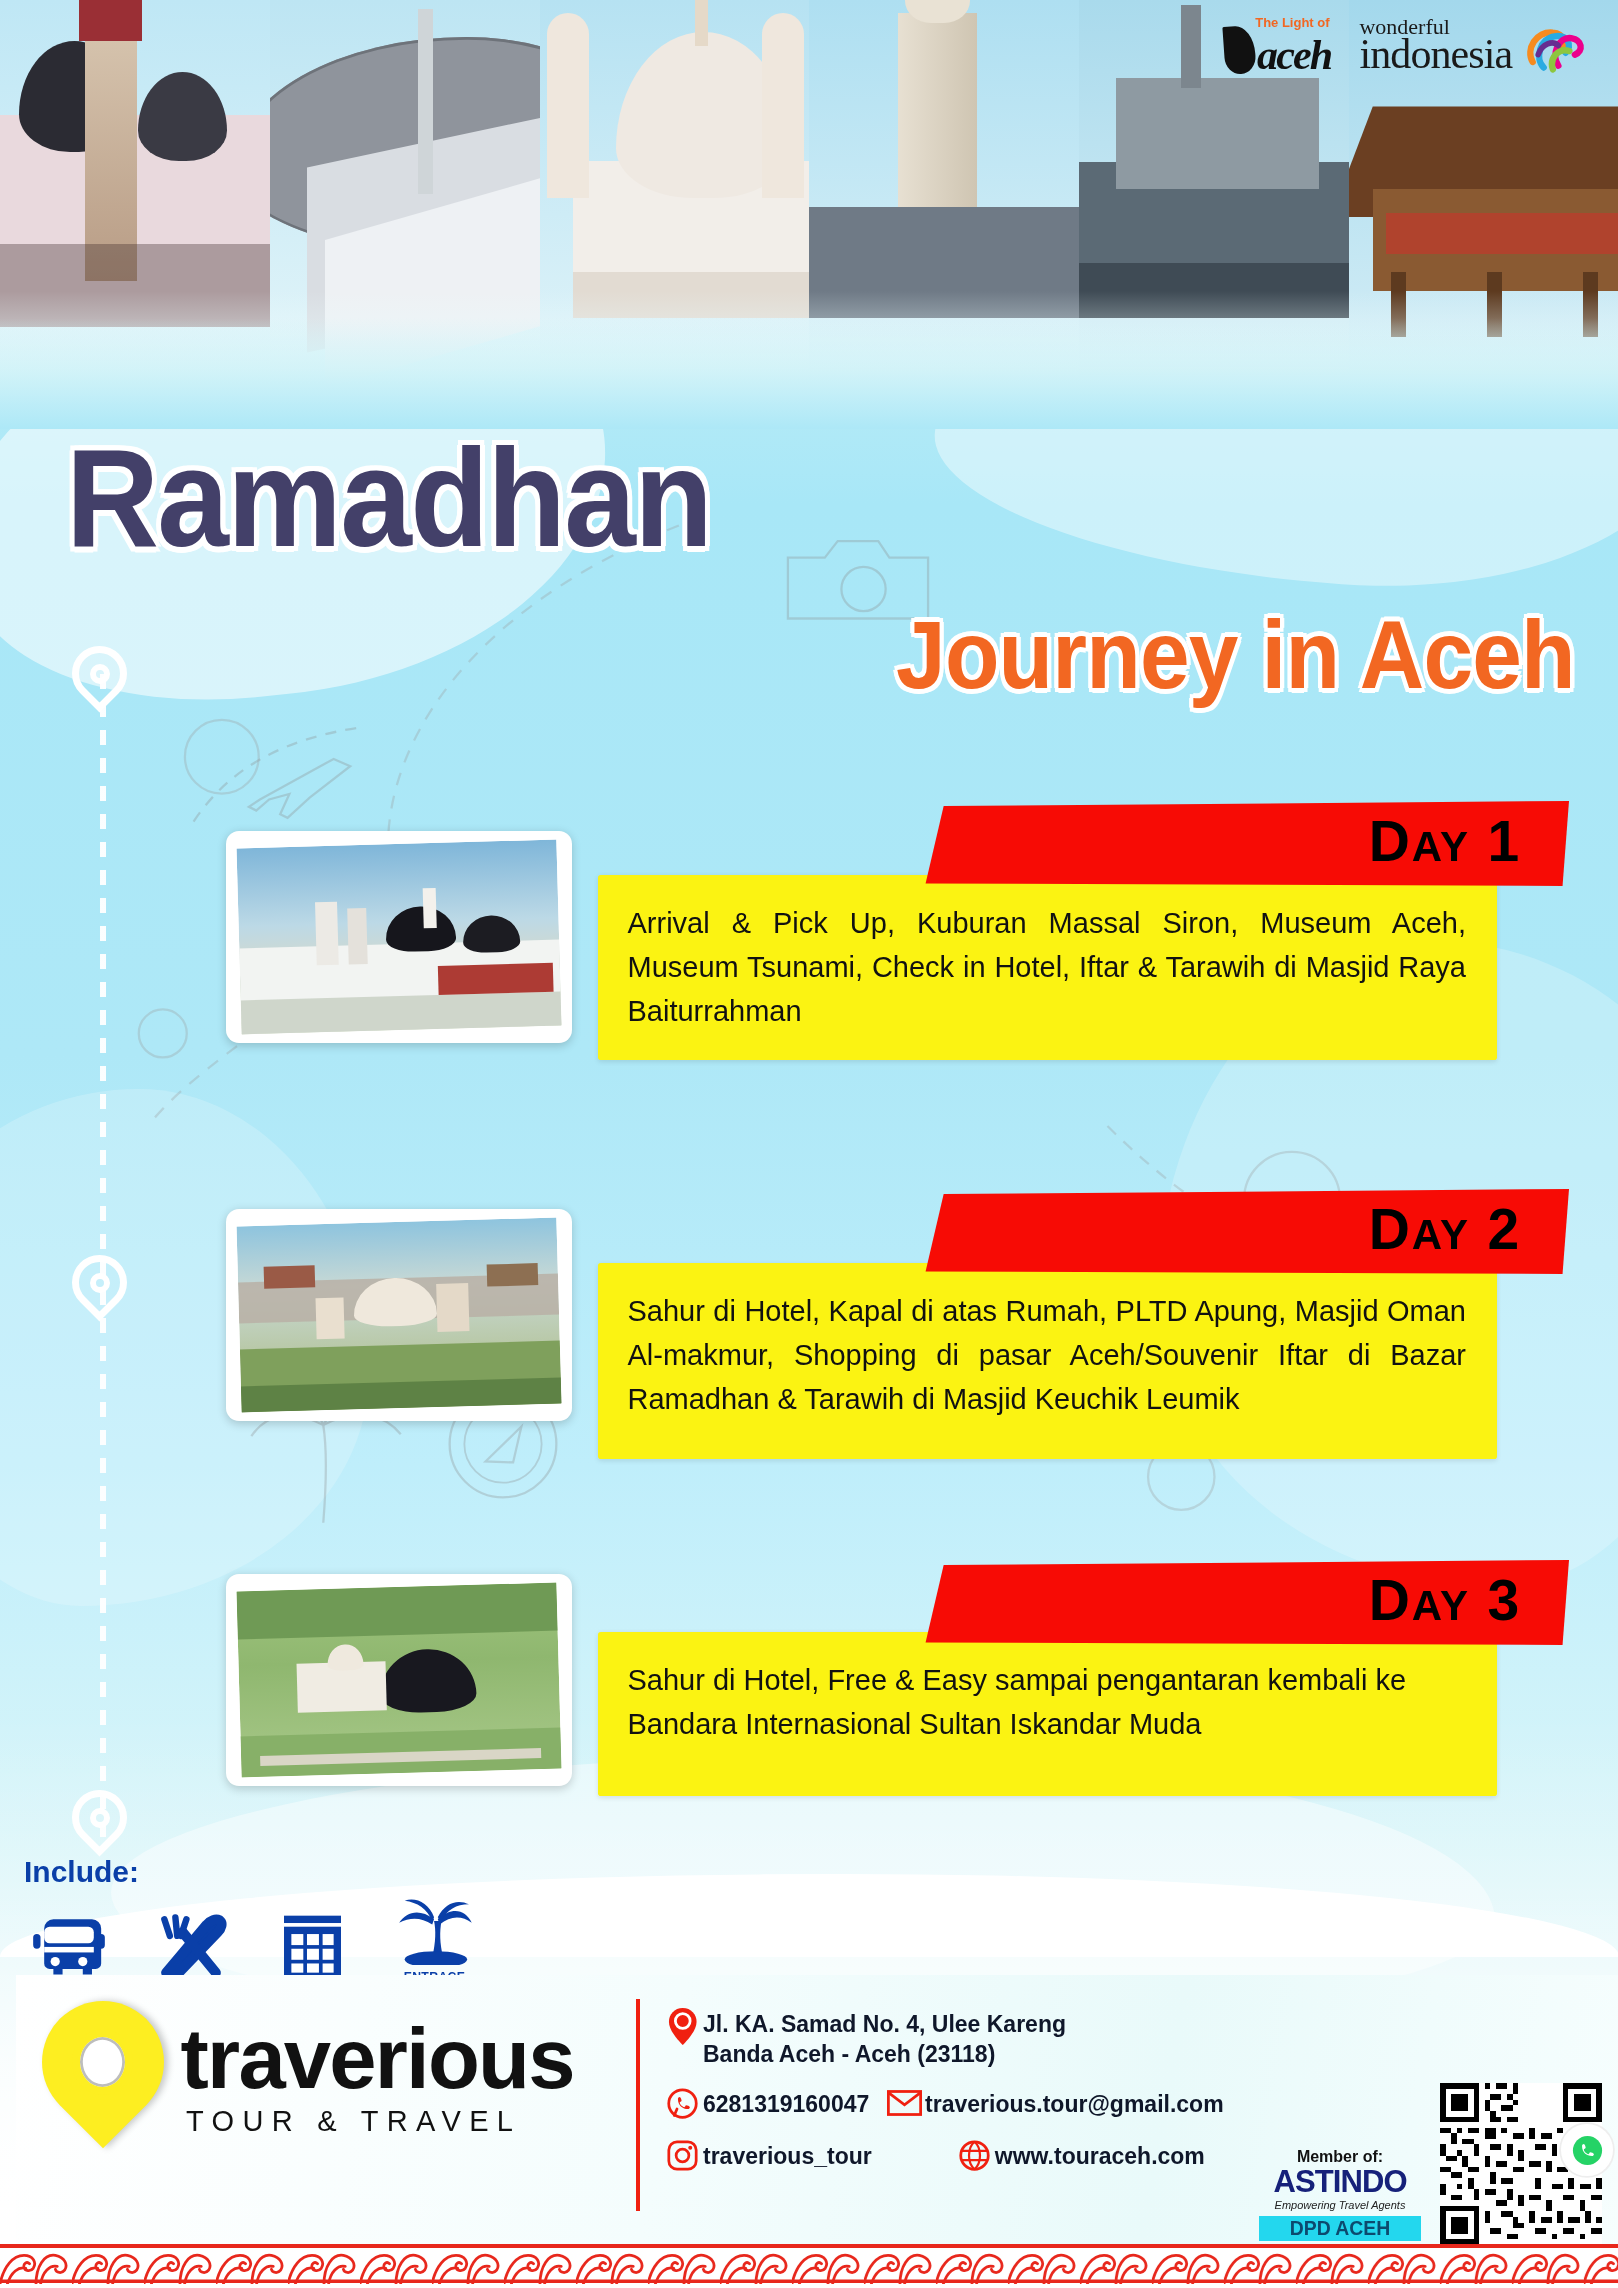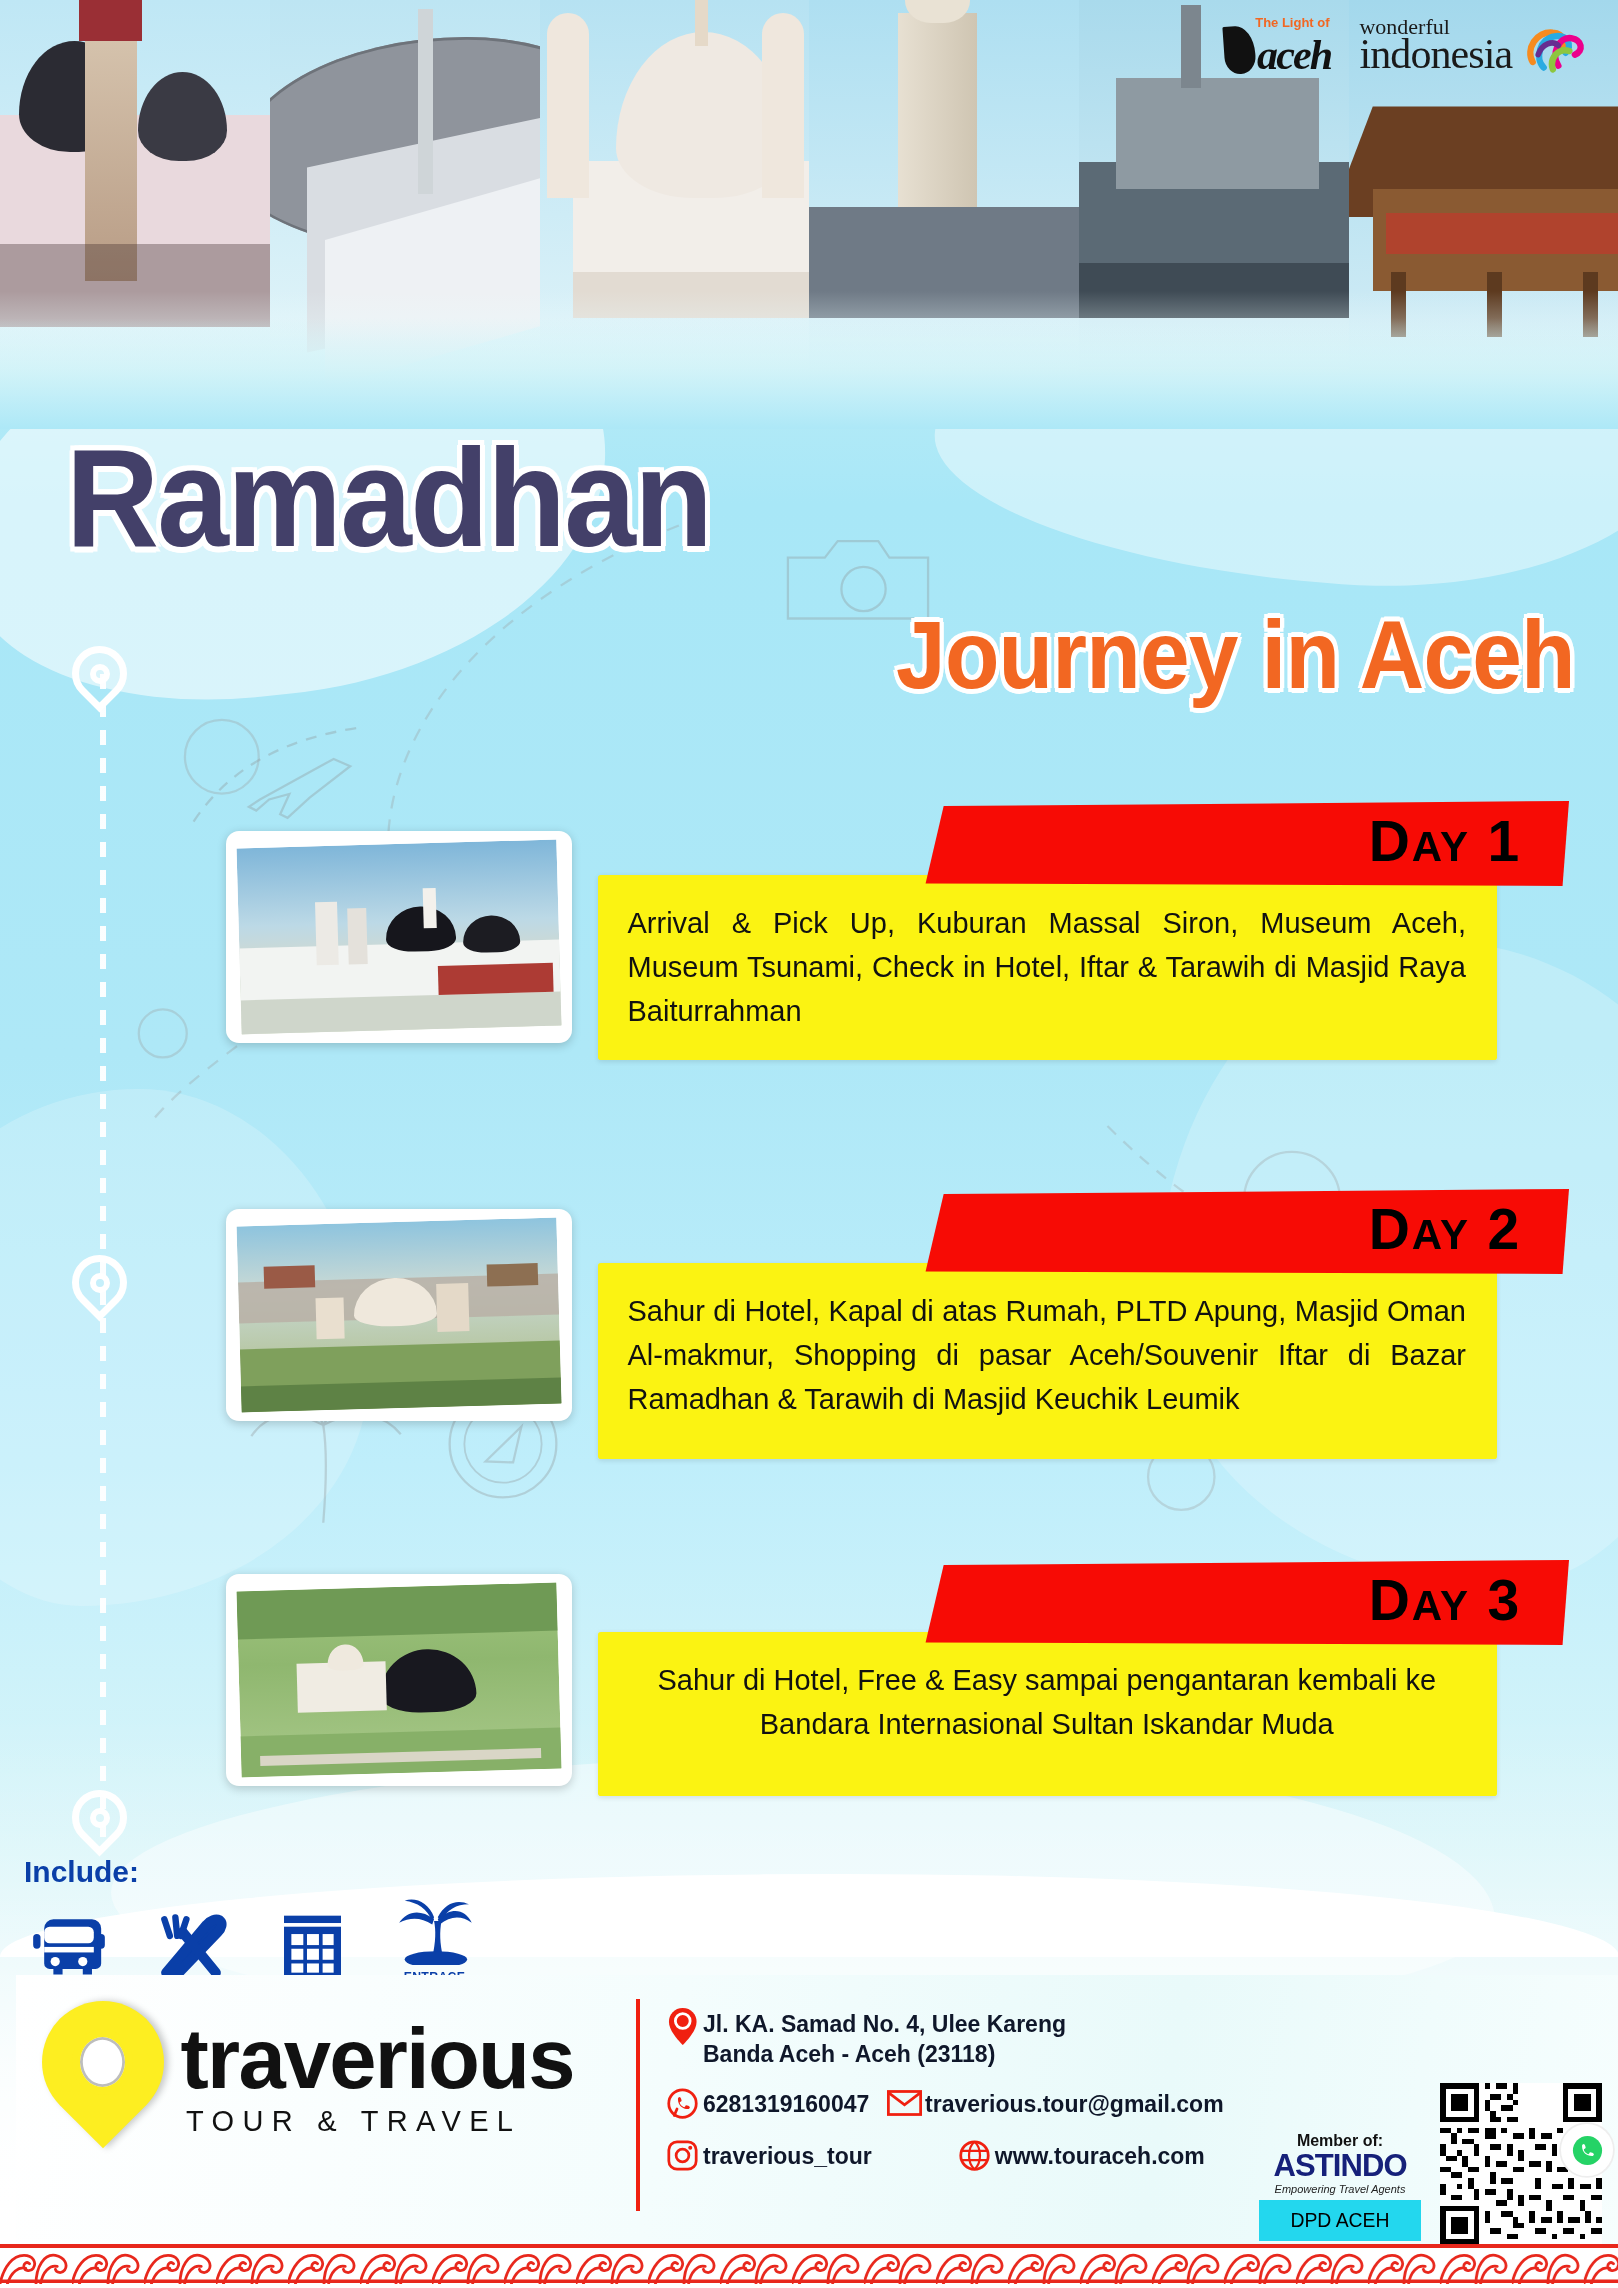--- a/index.html
+++ b/index.html
@@ -80,21 +80,21 @@
      transform:rotate(-1.6deg);border:4.6px solid #fff;box-sizing:border-box;}
   .banner{position:absolute;background:#F70B05;height:85px;z-index:26;
      clip-path:polygon(3.2% 6%,100% 0%,99% 100%,0.4% 97%);
      display:flex;align-items:center;justify-content:flex-end;}
   .banner-label{color:#000000;font-weight:bold;font-size:57px;letter-spacing:1.8px;
      padding-right:48px;transform:translateY(-2.8px);font-family:"Liberation Sans",sans-serif;}
   .banner-label .sm{font-size:42px;}
   .ybox{position:absolute;background:#FBF312;z-index:24;border-radius:2.8px;
      box-shadow:0 1.8px 5.5px rgba(0,0,0,.10);}
   .ytext{color:#111;font-size:29px;line-height:1.52;padding:26px 31px 24px 29.5px;
-     font-family:"Liberation Sans",sans-serif;font-weight:500;text-align:center;}
+     font-family:"Liberation Sans",sans-serif;font-weight:500;}
   .ytext.j{text-align:justify;}
 
   
   .route{position:absolute;left:100px;top:674px;width:5.5px;height:1172px;z-index:20;
      background:repeating-linear-gradient(180deg,rgba(255,255,255,.95) 0 14.8px,rgba(255,255,255,0) 14.8px 28px);}
   .pin{position:absolute;z-index:22;width:55px;height:72px;}
   .pin-b{position:absolute;left:0;top:0;width:55px;height:55px;border:7.4px solid #fff;border-radius:50% 50% 50% 0;
      transform:rotate(-45deg);box-sizing:border-box;}
   .pin-dot{position:absolute;left:17.5px;top:17.5px;width:20px;height:20px;border:6.5px solid #fff;border-radius:50%;box-sizing:border-box;}
 
@@ -123,21 +123,21 @@
   .c-divider{position:absolute;left:620px;top:24px;width:3.7px;height:212px;background:#F02010;}
   .c-row{display:flex;align-items:flex-start;margin-bottom:13px;}
   .c-ico{width:41px;height:41px;flex:0 0 41px;display:flex;align-items:center;justify-content:center;color:#F02010;}
   .c-txt{font-size:23px;font-weight:bold;color:#0f172a;line-height:1.32;padding-top:2.8px;}
   .c-two{display:flex;align-items:center;gap:14.8px;margin-bottom:11px;}
   .c-cell{display:flex;align-items:center;}
   .astindo{position:absolute;right:214px;bottom:48px;width:162px;text-align:center;}
   .ast-member{font-size:16px;font-weight:bold;color:#111;}
   .ast-name{font-size:31px;font-weight:bold;color:#16217A;letter-spacing:-0.9px;line-height:1;}
   .ast-sub{font-size:11px;font-style:italic;color:#222;margin-top:1.8px;}
-  .ast-dpd{background:#23D7EE;color:#000000;font-size:19.4px;font-weight:normal;margin-top:5.5px;padding:9px 0;}
+  .ast-dpd{background:#23D7EE;color:#0c4a6e;font-size:19.4px;font-weight:bold;margin-top:5.5px;padding:1px 0;}
   .qr{position:absolute;right:33px;bottom:44px;width:162px;height:162px;background:#fff;}
   .wa-badge{position:absolute;right:22px;bottom:113px;width:48px;height:48px;border-radius:50%;
      background:#fff;border:2.8px solid #fff;box-shadow:0 0 0 1.8px #eee;display:flex;align-items:center;justify-content:center;}
   .bottom-strip{position:absolute;left:0;bottom:0;width:1619px;height:41px;z-index:60;
      background:#fff;border-top:4.6px solid #E8271C;overflow:hidden;}
 </style>
 </head>
 <body>
 
 <div class="poster">

